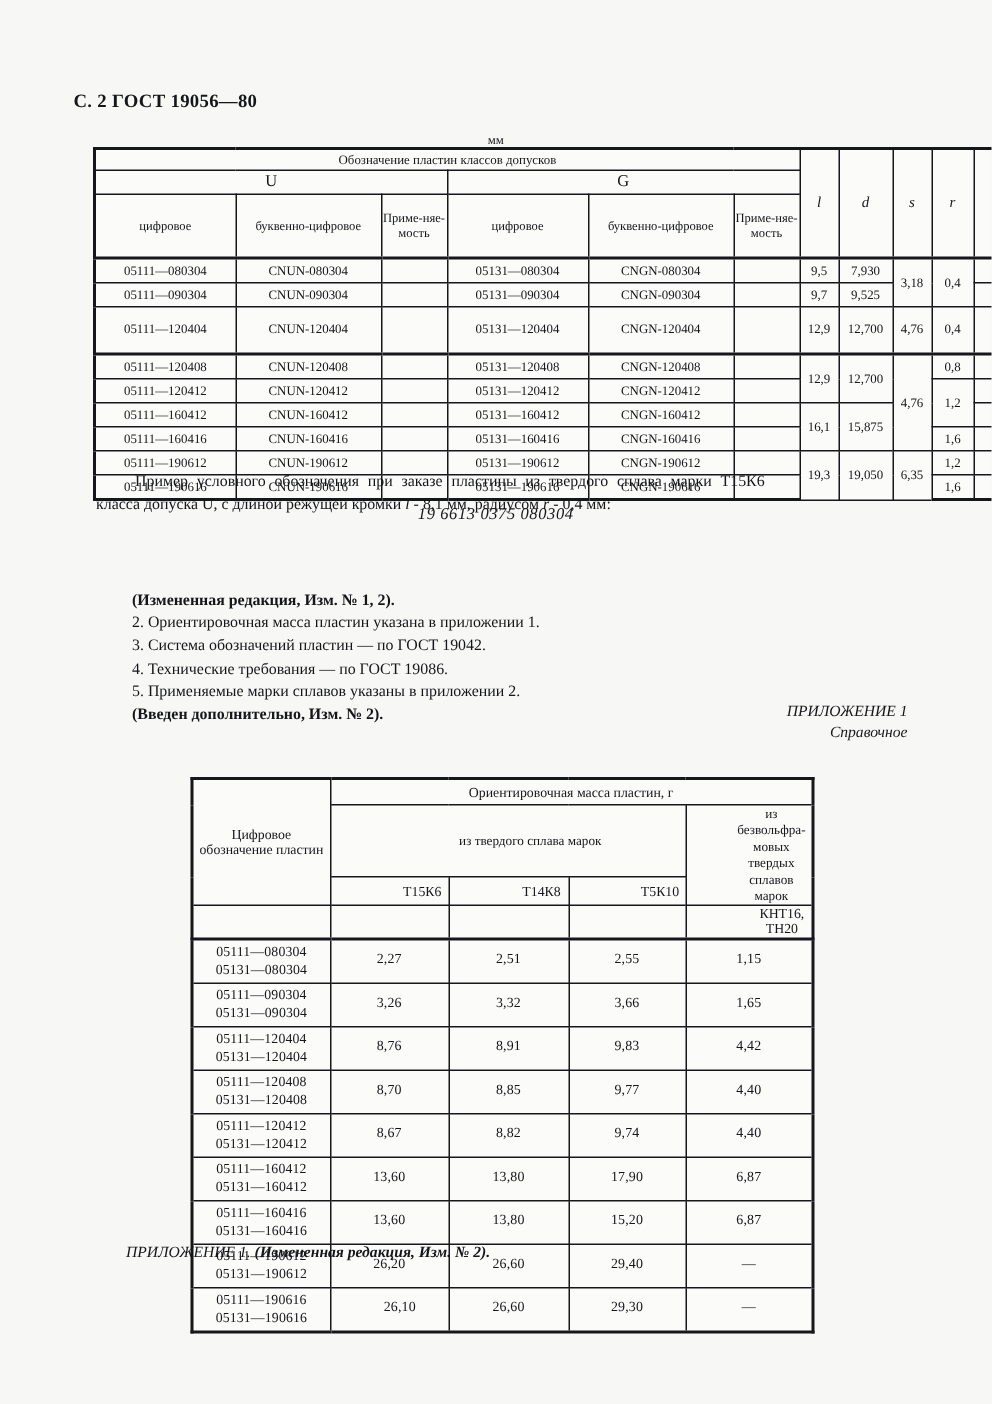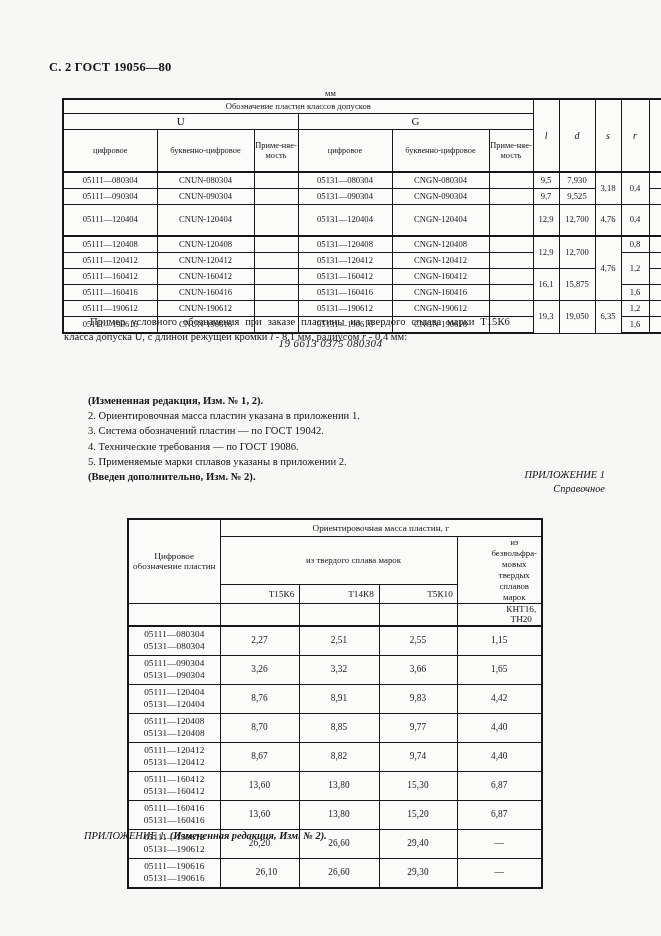--- a/index.html
+++ b/index.html
@@ -419,21 +419,21 @@
             <td class="desig alloy">9,74</td>
             <td class="desig alloy thick-right">4,40</td>
           </tr>
           <tr>
             <td class="desig thick-left">
               <div>05111—160412</div>
               <div>05131—160412</div>
             </td>
             <td class="desig alloy">13,60</td>
             <td class="desig alloy">13,80</td>
-            <td class="desig alloy">15,30</td>
+            <td class="desig alloy">17,90</td>
             <td class="desig alloy thick-right">6,87</td>
           </tr>
           <tr>
             <td class="desig thick-left">
               <div>05111—160416</div>
               <div>05131—160416</div>
             </td>
             <td class="desig alloy">13,60</td>
             <td class="desig alloy">13,80</td>
             <td class="desig alloy">15,20</td>

